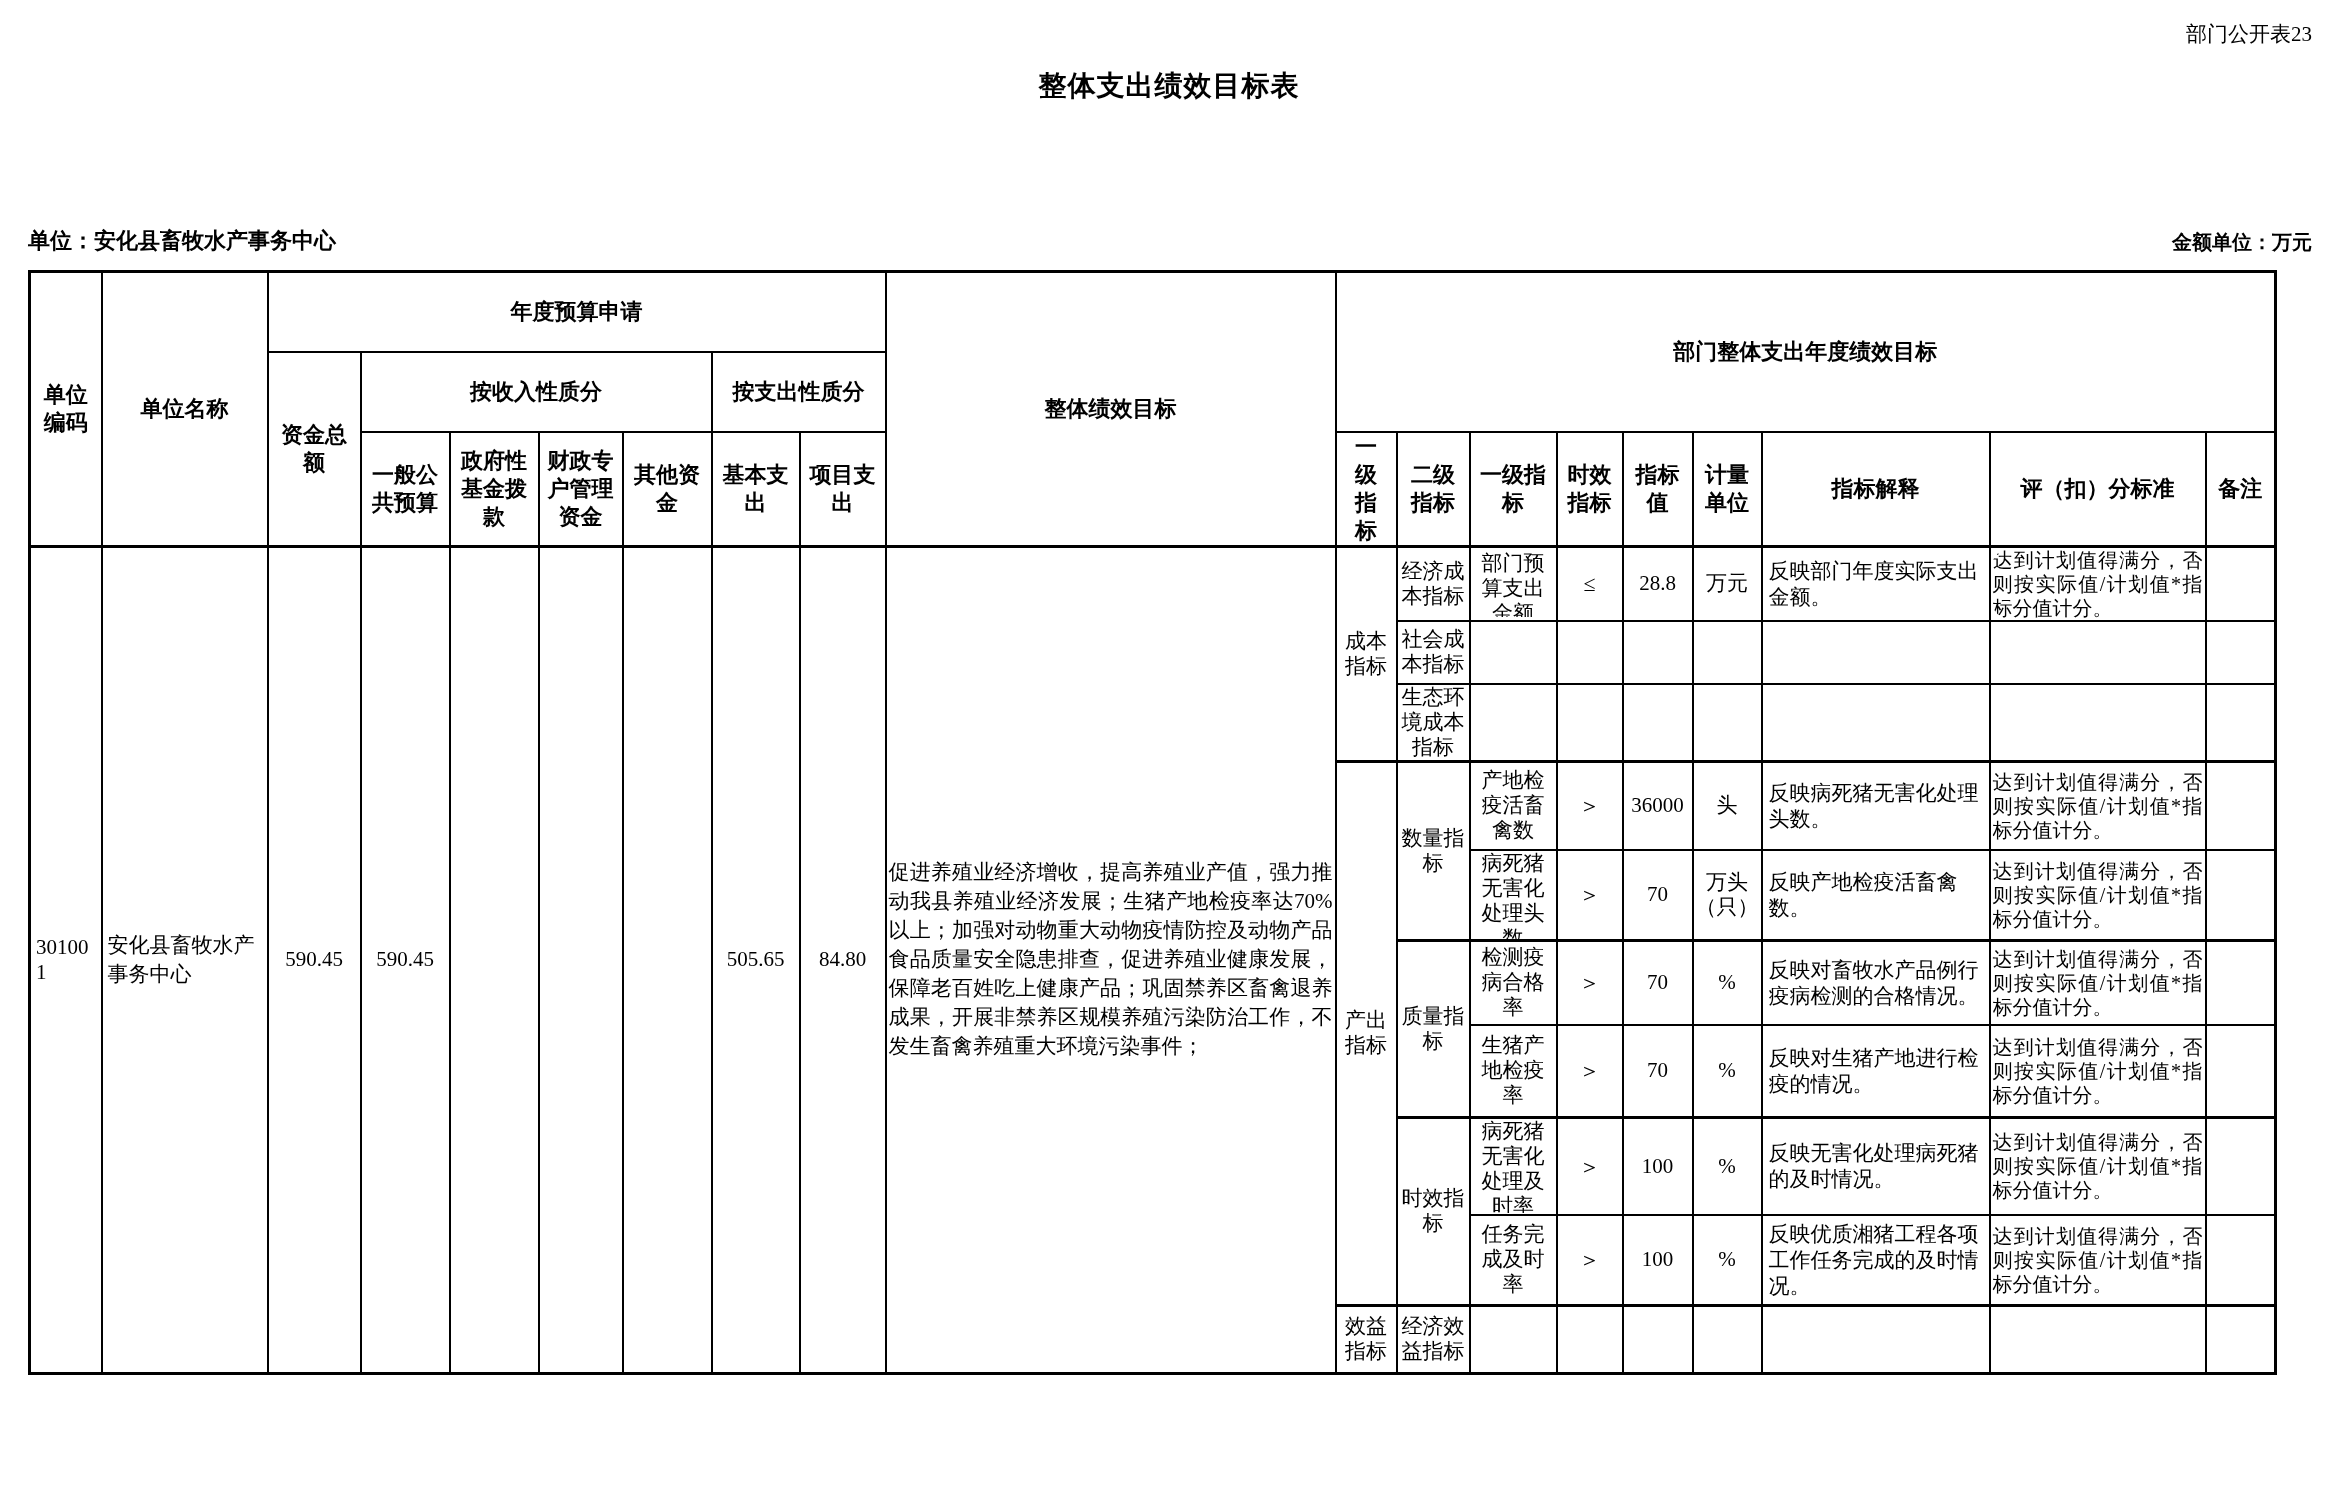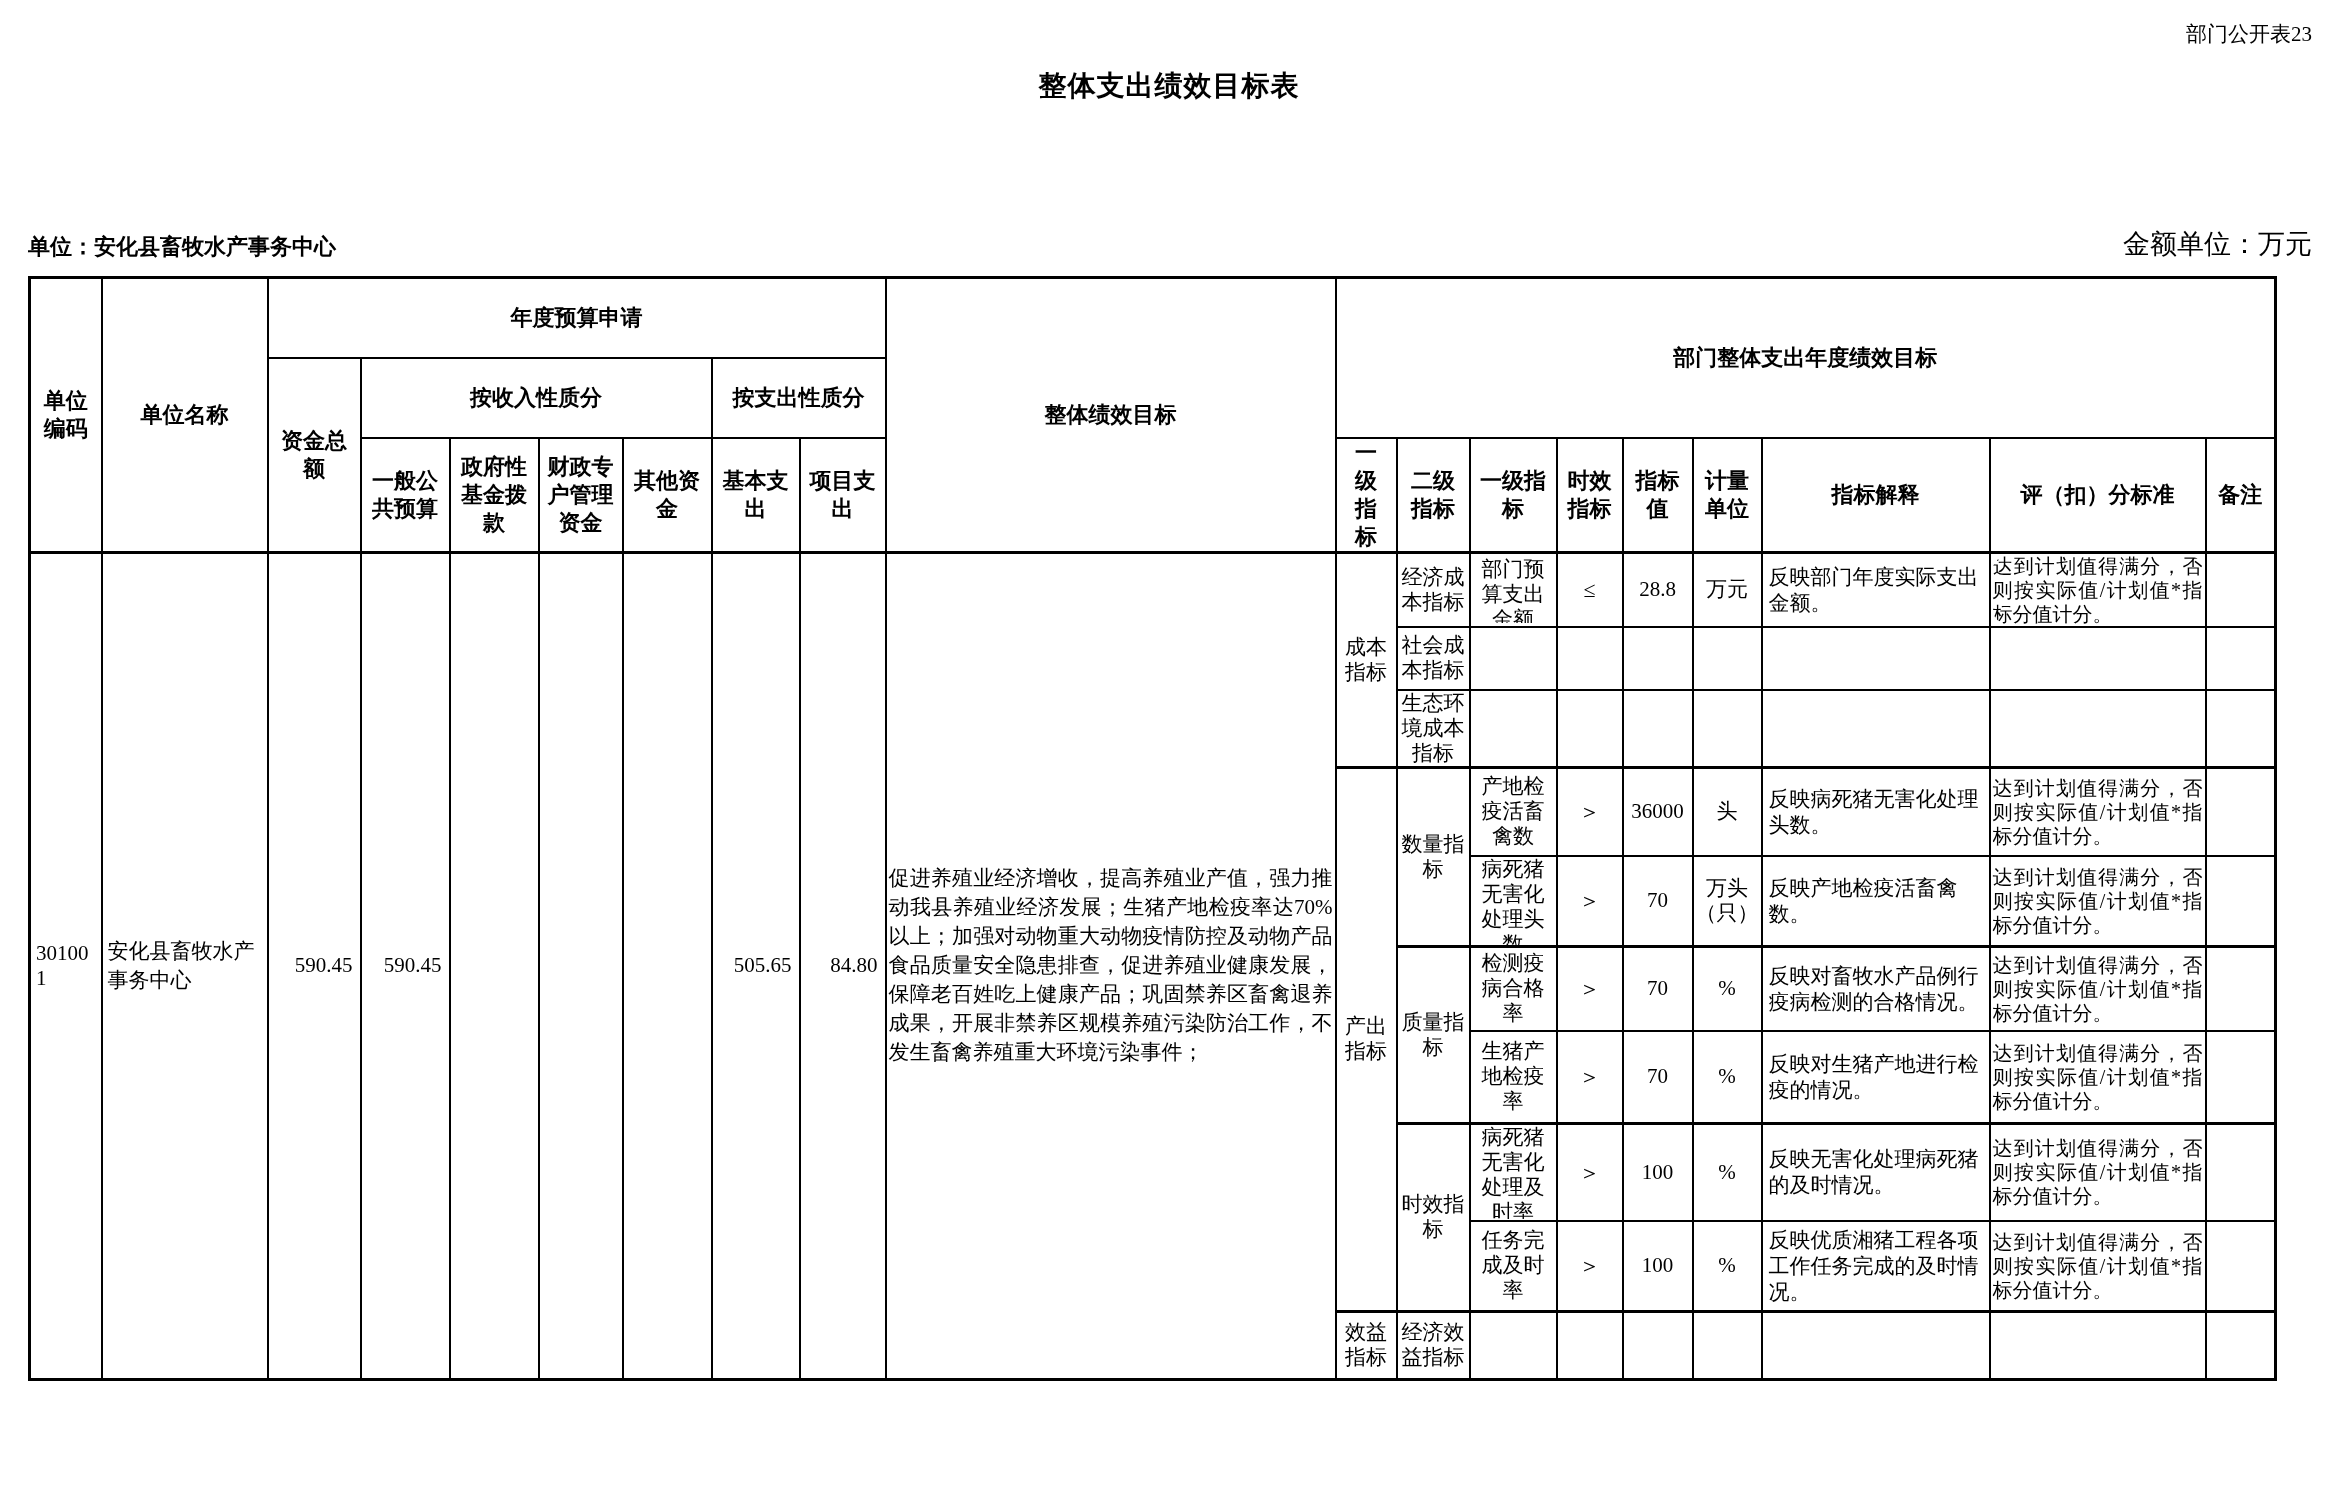--- a/index.html
+++ b/index.html
@@ -1,34 +1,34 @@
 <!DOCTYPE html>
 <html><head>
 <meta charset="utf-8">
 <style>
   html,body{margin:0;padding:0;background:#fff;color:#000;}
   body{width:2338px;height:1488px;font-family:"Liberation Serif","DejaVu Serif",serif;overflow:hidden;}
   .corner{margin:22px 26px 0 13px;text-align:right;font-size:21px;line-height:24px;}
   .title{margin-top:18px;text-align:center;font-size:28px;line-height:44px;font-weight:bold;letter-spacing:1px;}
   .meta{display:flex;justify-content:space-between;align-items:flex-end;margin:118px 26px 14px 28px;}
   .meta .left{font-size:22px;font-weight:bold;}
-  .meta .right{font-size:27px;}
+  .meta .right{font-size:20px;font-weight:bold;}
   table{border-collapse:collapse;table-layout:fixed;width:2242px;margin-left:28px;border:3px solid #000;}
   th,td{border:2px solid #000;overflow:hidden;}
   th{font-size:22px;font-weight:bold;line-height:28px;text-align:center;vertical-align:middle;padding:0 8px;}
   td{font-size:21px;line-height:25px;text-align:center;vertical-align:middle;padding:0 4px;}
   tr.h1{height:80px;} tr.h2{height:80px;} tr.h3{height:95px;}
   .row-0{height:72px;}.row-1{height:63px;}.row-2{height:78px;}.row-3{height:88px;}
   .row-4{height:90px;}.row-5{height:85px;}.row-6{height:92px;}.row-7{height:98px;}
   .row-8{height:90px;}.row-9{height:68px;}
   tbody tr.row-0 > td{border-top:3px solid #000;}
   tr.gt > td{border-top:3px solid #000;}
   td.code{text-align:left;padding:0 5px;word-break:break-all;}
   td.name{text-align:left;padding:0 5px;line-height:29px;}
-  td.num{text-align:right;padding:16px 7px;}
+  td.num{padding:16px 7px;}
   td.para{text-align:left;padding:0 2px;font-size:21px;line-height:29px;text-align:justify;}
   td.lvl{padding:0 4px;line-height:25px;}
   td.l3{padding:0 10px;line-height:25px;}
   td.l3 .clip{overflow:hidden;}
   .row-0 .clip{max-height:66px;}
   .row-3 .clip{max-height:84px;}
   .row-4 .clip{max-height:88px;}
   .row-7 .clip{max-height:94px;}
   td.sym{font-size:22px;}
   td.unit{padding:16px 2px;line-height:25px;}

